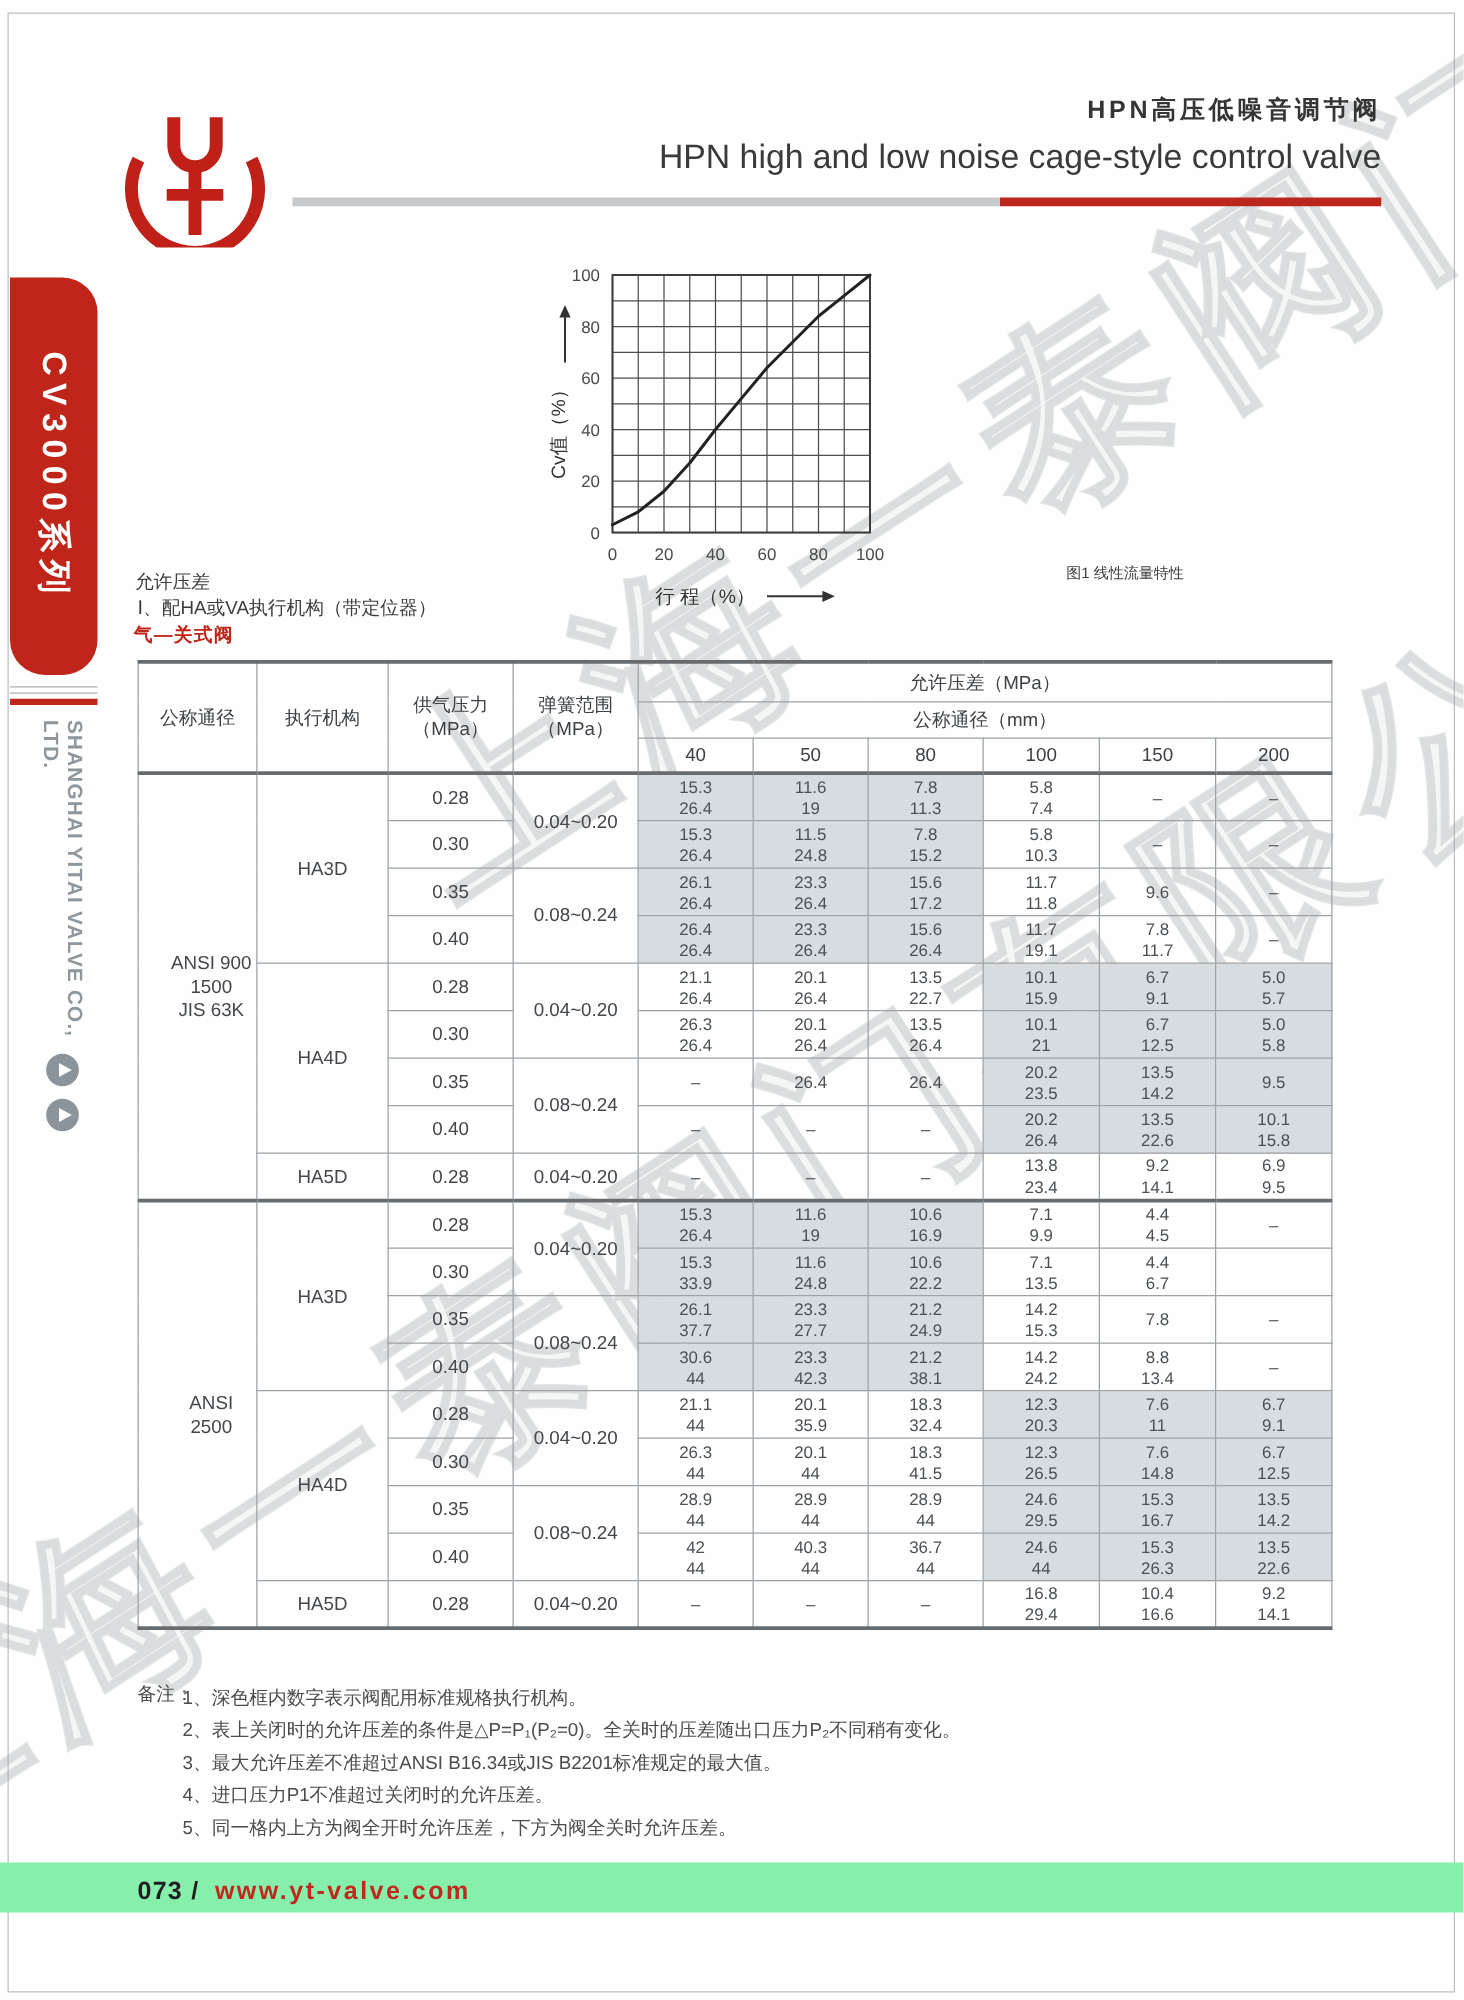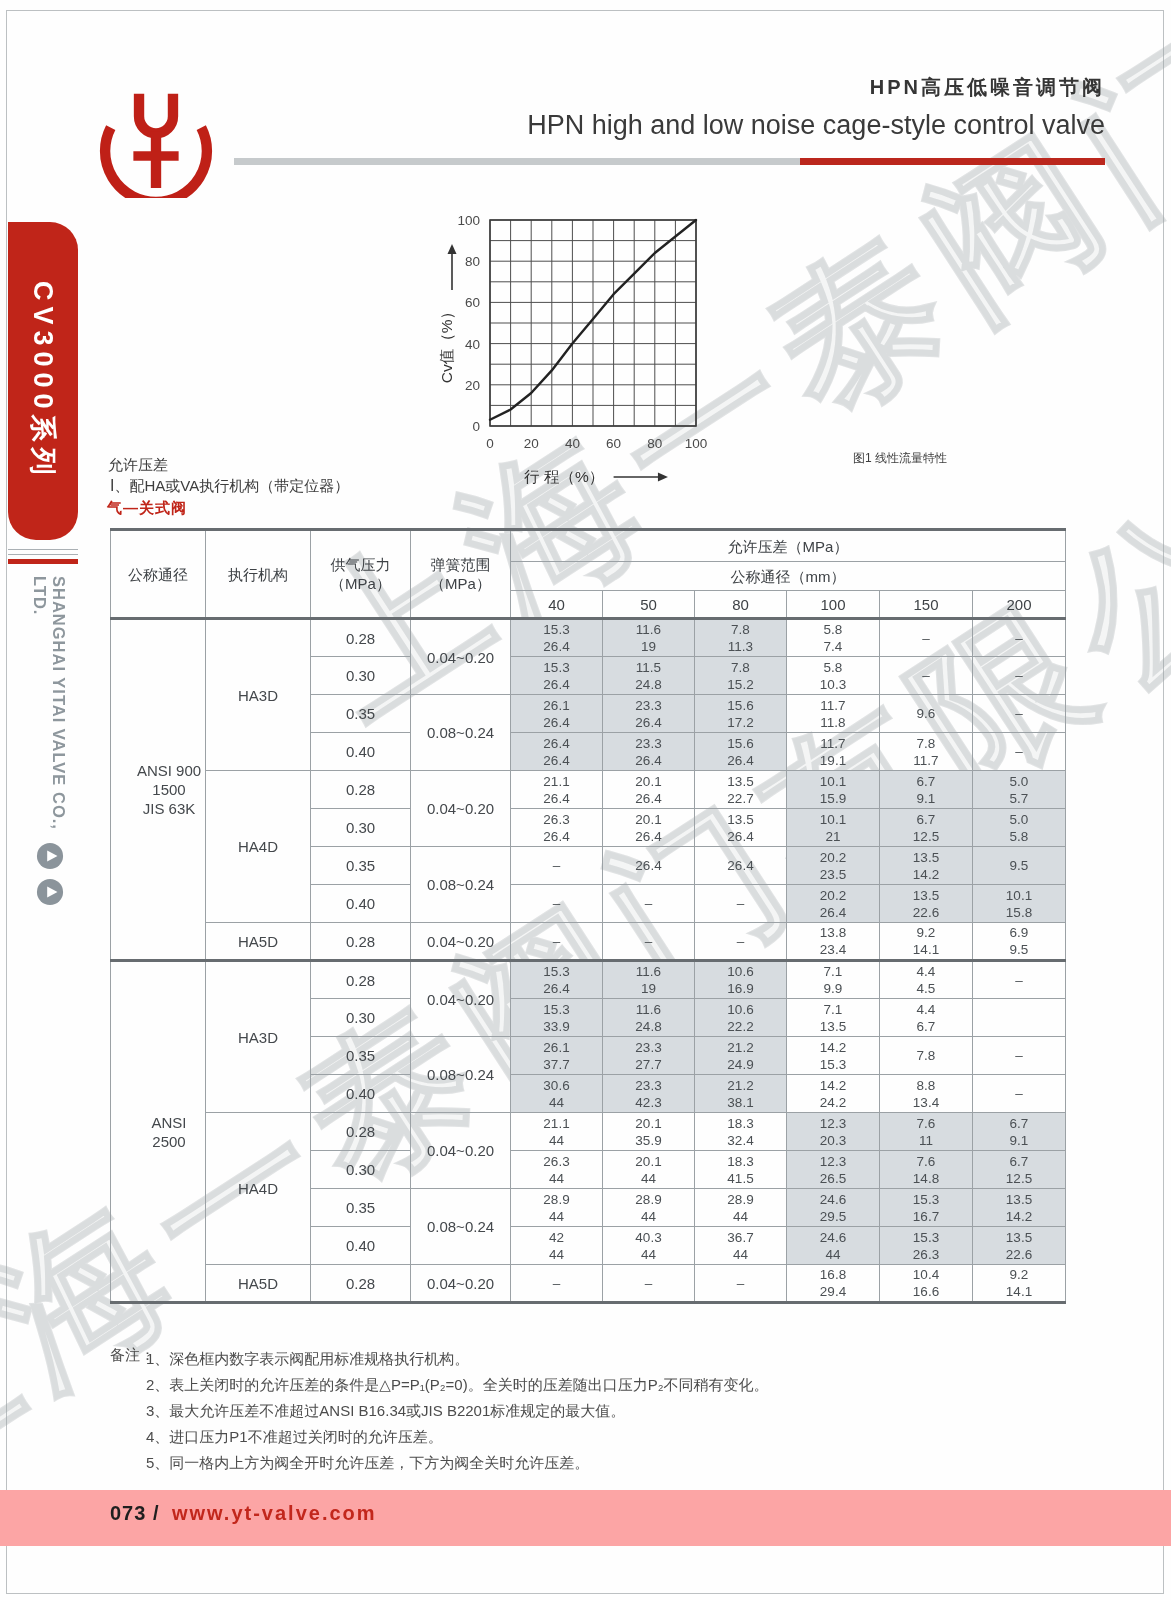--- a/index.html
+++ b/index.html
@@ -62,21 +62,21 @@
   #spec-table td.shaded{background:#d7dce0;}
   #spec-table tr.group-start td{border-top:3px solid #676c70;}
 
   
   .notes{position:absolute;left:110px;top:1346px;font-size:15px;color:#4c4c4c;}
   .note-label{position:absolute;left:0;top:0;}
   .note-items{margin-left:36px;}
   .note-items div{line-height:26px;}
 
   
-  .footer-bar{position:absolute;left:0;top:1490px;width:1171px;height:56px;background:#fca5a5;}
+  .footer-bar{position:absolute;left:0;top:1490px;width:1171px;height:40px;background:#86efac;}
   .footer-bar .inner{margin-left:110px;line-height:46px;}
   .pageno{font-size:20px;font-weight:700;color:#1f1f1f;letter-spacing:1px;}
   .site{font-size:20px;font-weight:700;color:#c2271c;letter-spacing:2px;margin-left:8px;}
 </style>
 </head>
 <body>
 
 <div id="page">
   <div class="page-frame"></div>
 

